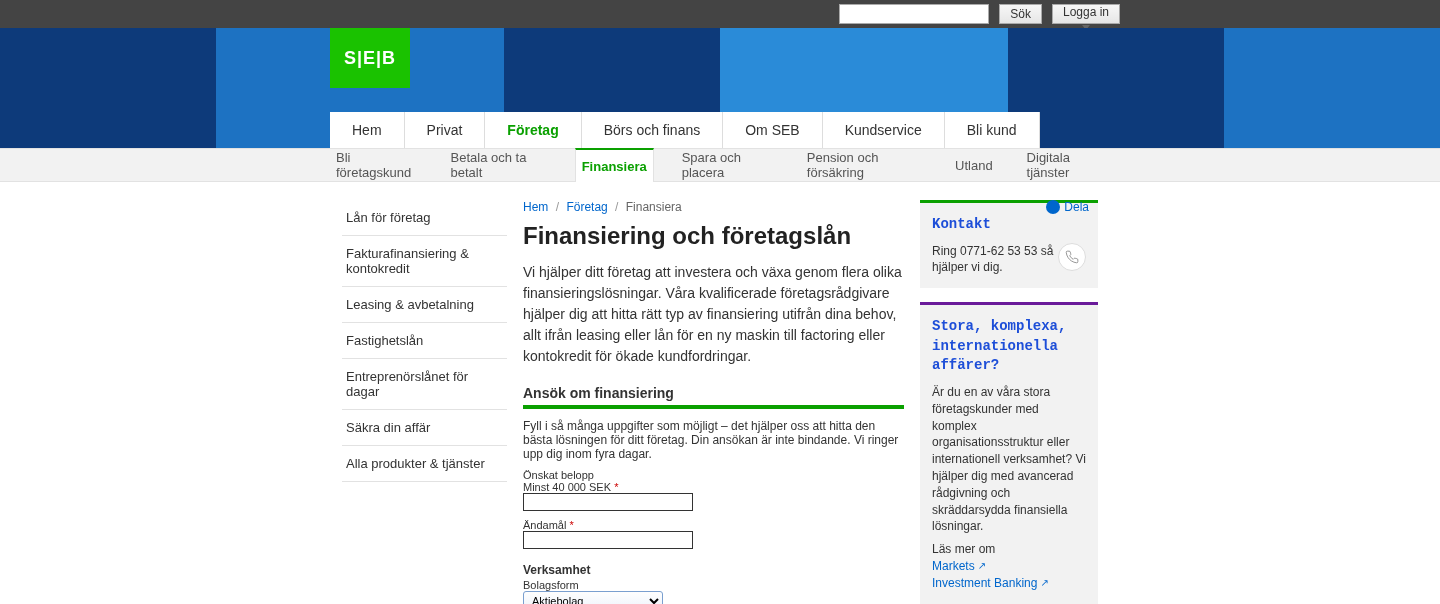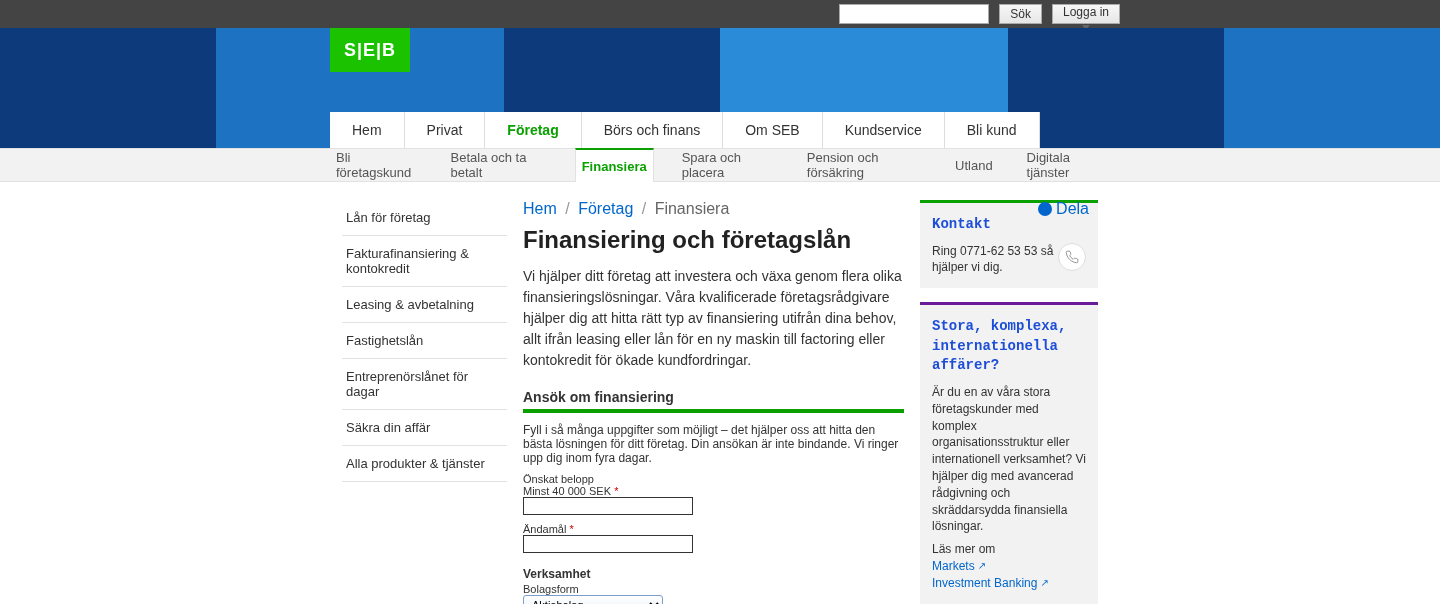--- a/index.html
+++ b/index.html
@@ -8,21 +8,21 @@
 
   
   .topbar { background: #444; height: 28px; display: flex; justify-content: flex-end; align-items: center; padding-right: 320px; gap: 10px; }
   .search-input { width: 150px; height: 20px; border: 1px solid #aaa; background: #fff; padding: 0 4px; font-size: 12px; }
   .btn-grey { background: linear-gradient(#f7f7f7,#e6e6e6); border: 1px solid #aaa; height: 20px; padding: 0 10px; font-size: 12px; cursor: pointer; color: #333; border-radius: 0; }
   .login-btn { display: inline-flex; align-items: center; gap: 6px; flex-direction: column; }
   .chevron-down { border-left: 4px solid transparent; border-right: 4px solid transparent; border-top: 5px solid #666; }
 
   
   .hero { height: 120px; background: linear-gradient(90deg,#0d3a7a 0 15%,#1d72c2 15% 35%,#0d3a7a 35% 50%,#2a8bd8 50% 70%,#0d3a7a 70% 85%,#1d72c2 85% 100%); position: relative; }
-  .logo { position: absolute; left: 330px; top: 0; width: 80px; height: 44px; background: #1ac200; color: #fff; display: flex; align-items: center; justify-content: center; font-weight: bold; font-size: 18px; letter-spacing: 1px; }
+  .logo { position: absolute; left: 330px; top: 0; width: 80px; height: 60px; background: #1ac200; color: #fff; display: flex; align-items: center; justify-content: center; font-weight: bold; font-size: 18px; letter-spacing: 1px; }
 
   
   .primary-nav-wrap { position: absolute; bottom: 0; left: 330px; display: flex; }
   .primary-tab { background: #fff; border-right: 1px solid #ddd; padding: 10px 22px; font-size: 14px; color: #333; cursor: pointer; }
   .primary-tab.active { color: #0aa000; font-weight: bold; }
 
   
   .subnav { background: #f2f2f2; border-top: 1px solid #e2e2e2; border-bottom: 1px solid #e2e2e2; padding: 0 330px; height: 34px; display: flex; align-items: center; gap: 22px; font-size: 13px; }
   .subnav-item { color: #555; cursor: pointer; padding: 8px 6px; }
   .subnav-item.active { color: #0aa000; background: #fff; border-left: 1px solid #e2e2e2; border-right: 1px solid #e2e2e2; border-top: 2px solid #0aa000; font-weight: bold; height: 34px; display: flex; align-items: center; }
@@ -32,21 +32,21 @@
   .container { display: flex; justify-content: center; padding-top: 8px; }
   .left-col { width: 175px; padding-right: 10px; }
   .main-col { width: 393px; padding: 0 6px; }
   .right-col { width: 188px; padding-left: 10px; }
 
   
   .side-menu { list-style: none; }
   .side-menu li { padding: 10px 4px; border-bottom: 1px solid #e2e2e2; font-size: 13px; color: #333; cursor: pointer; }
 
   
-  .top-row { display: flex; justify-content: space-between; align-items: center; font-size: 16px; margin-bottom: 6px; }
+  .top-row { display: flex; justify-content: space-between; align-items: center; font-size: 12px; margin-bottom: 6px; }
   .breadcrumb a { color: #0066cc; }
   .breadcrumb .sep { color: #999; margin: 0 4px; }
   .breadcrumb .current { color: #666; }
   .share { color: #0066cc; display: flex; align-items: center; gap: 4px; cursor: pointer; position: relative; left: 185px; }
   .share-icon { width: 14px; height: 14px; border-radius: 50%; background: #0066cc; display: inline-block; }
 
   h1 { font-size: 24px; font-weight: bold; margin: 8px 0 12px; color: #222; }
   .intro { font-size: 14px; line-height: 1.5; color: #333; }
 
   .apply-heading { font-weight: bold; font-size: 14px; margin-top: 18px; margin-bottom: 4px; }

